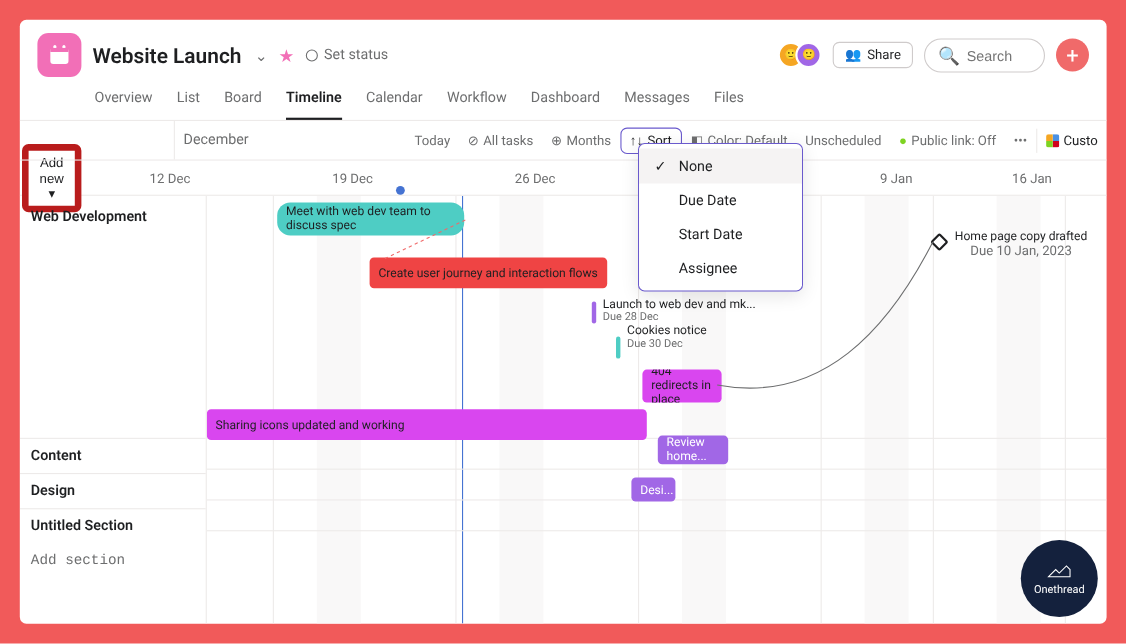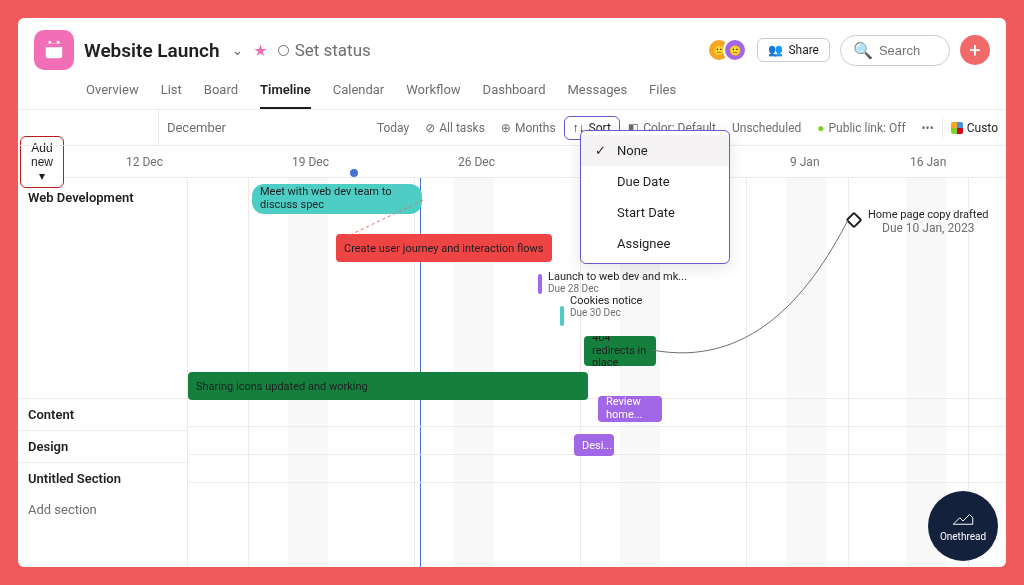--- a/index.html
+++ b/index.html
@@ -33,21 +33,21 @@
     border-radius: 10px;
     background: #f26fb7;
     display: flex; align-items: center; justify-content: center;
   }
   .app-icon svg { width: 22px; height: 22px; }
   .proj-title { font-size: 19px; font-weight: 600; color: #1e1f21; }
   .chevron { color: #6d6e6f; font-size: 14px; margin-left: 2px; }
   .star { color: #f26fb7; font-size: 16px; }
   .set-status {
     display: flex; align-items: center; gap: 6px;
-    color: #6d6e6f; font-size: 17px; cursor: pointer;
+    color: #6d6e6f; font-size: 13px; cursor: pointer;
   }
   .status-circle { width: 11px; height: 11px; border: 1.5px solid #6d6e6f; border-radius: 50%; }
   .header-spacer { flex: 1; }
   .avatars { display: flex; }
   .avatar {
     width: 24px; height: 24px; border-radius: 50%;
     border: 2px solid #fff; margin-left: -8px;
     display: flex; align-items: center; justify-content: center;
     font-size: 10px; color: #fff;
   }
@@ -121,21 +121,21 @@
   }
 
   
   .addnew-row {
     display: flex; align-items: center;
     height: 32px;
     border-bottom: 1px solid #edeae9;
   }
   .addnew-btn {
     margin-left: 2px;
-    border: 1px solid #b91c1c;
+    border: 6px solid #b91c1c;
     background: #fff;
     padding: 4px 10px;
     border-radius: 6px;
     font-size: 12px; color: #1e1f21;
     cursor: pointer;
   }
   .date-headers {
     margin-left: 58px;
     display: flex;
     flex: 1;
@@ -164,21 +164,21 @@
   .sidebar {
     width: 170px;
     border-right: 1px solid #edeae9;
     display: flex; flex-direction: column;
   }
   .section { padding: 12px 10px; font-size: 13px; font-weight: 600; color: #1e1f21; border-top: 1px solid #edeae9; }
   .section.first { border-top: none; flex: 0 0 220px; }
   .section.content { flex: 0 0 28px; padding: 8px 10px;}
   .section.design { flex: 0 0 28px; padding: 8px 10px;}
   .section.untitled { flex: 0 0 28px; padding: 8px 10px;}
-  .add-section { color: #6d6e6f; font-weight: 400; font-size: 13px; padding: 8px 10px; cursor: pointer; }
+  .add-section { color: #6d6e6f; font-weight: 400; font-size: 13px; padding: 8px 10px; cursor: pointer; font-family: Liberation Mono, monospace; }
 
   .timeline {
     flex: 1;
     position: relative;
     overflow: hidden;
   }
   .vline {
     position: absolute; top: 0; bottom: 0;
     width: 1px; background: #edeae9;
   }
@@ -199,21 +199,21 @@
     display: flex; align-items: center;
     padding: 0 8px;
     font-size: 11px;
     color: #1e1f21;
     cursor: pointer;
     white-space: nowrap;
     overflow: hidden;
   }
   .task.teal { background: #4ecdc4; color: #1e1f21; }
   .task.yellow { background: #ef4444; }
-  .task.yellow2 { background: #15803d; }
+  .task.yellow2 { background: #d946ef; }
   .task.purple { background: #a167e6; color: #fff; }
   .task.twoline { 
     height: 30px; line-height: 1.15;
     white-space: normal; display: flex; align-items: center;
   }
 
   .marker {
     position: absolute;
     width: 4px; height: 20px; border-radius: 2px;
   }

